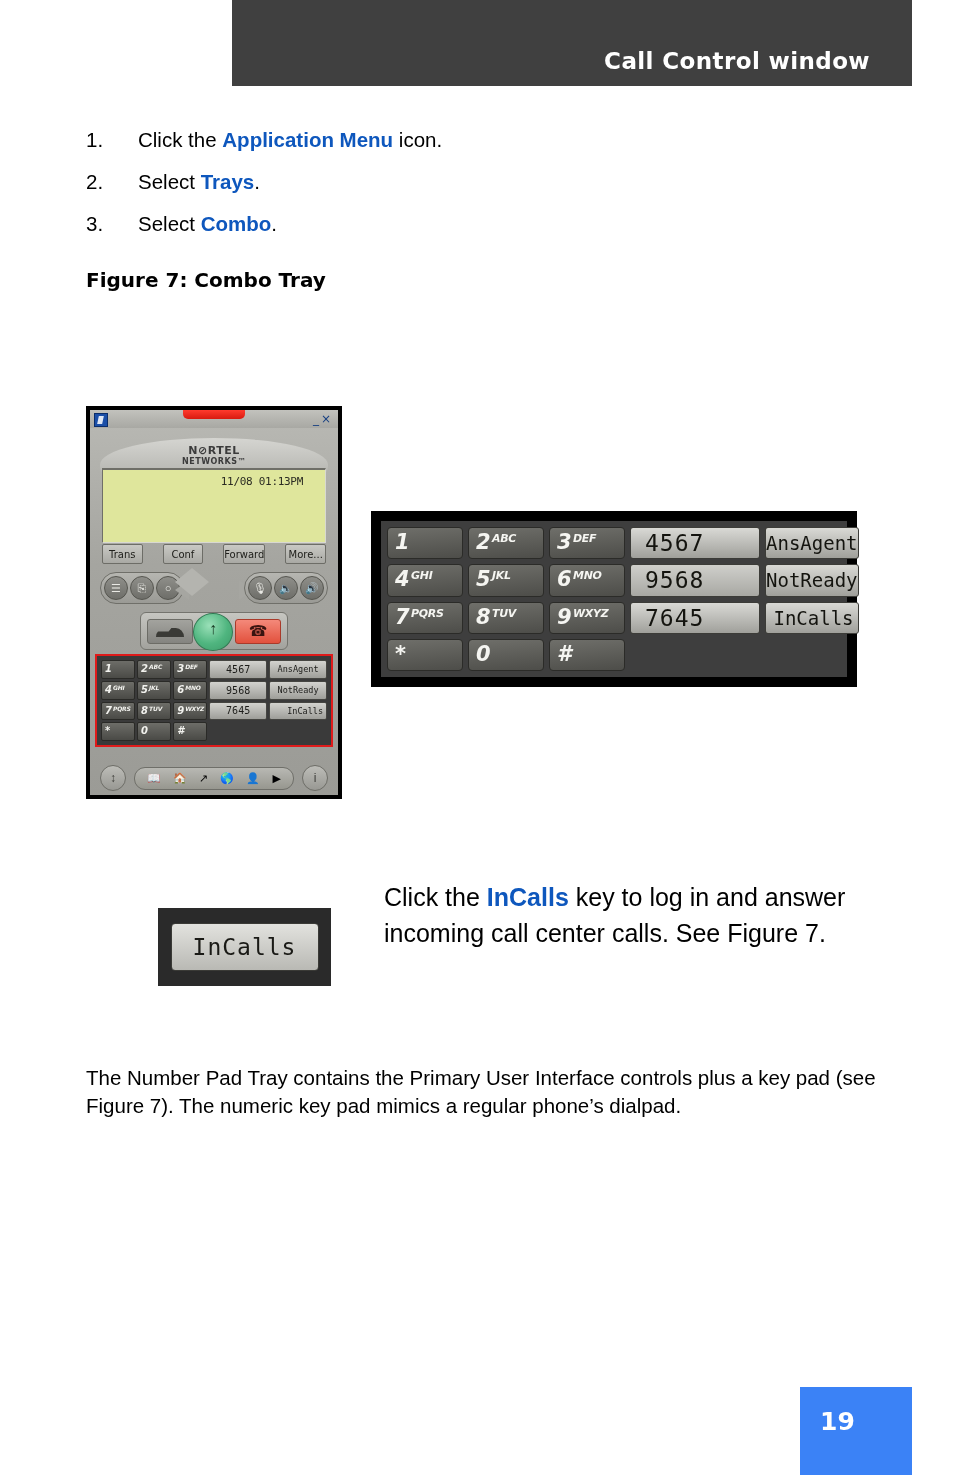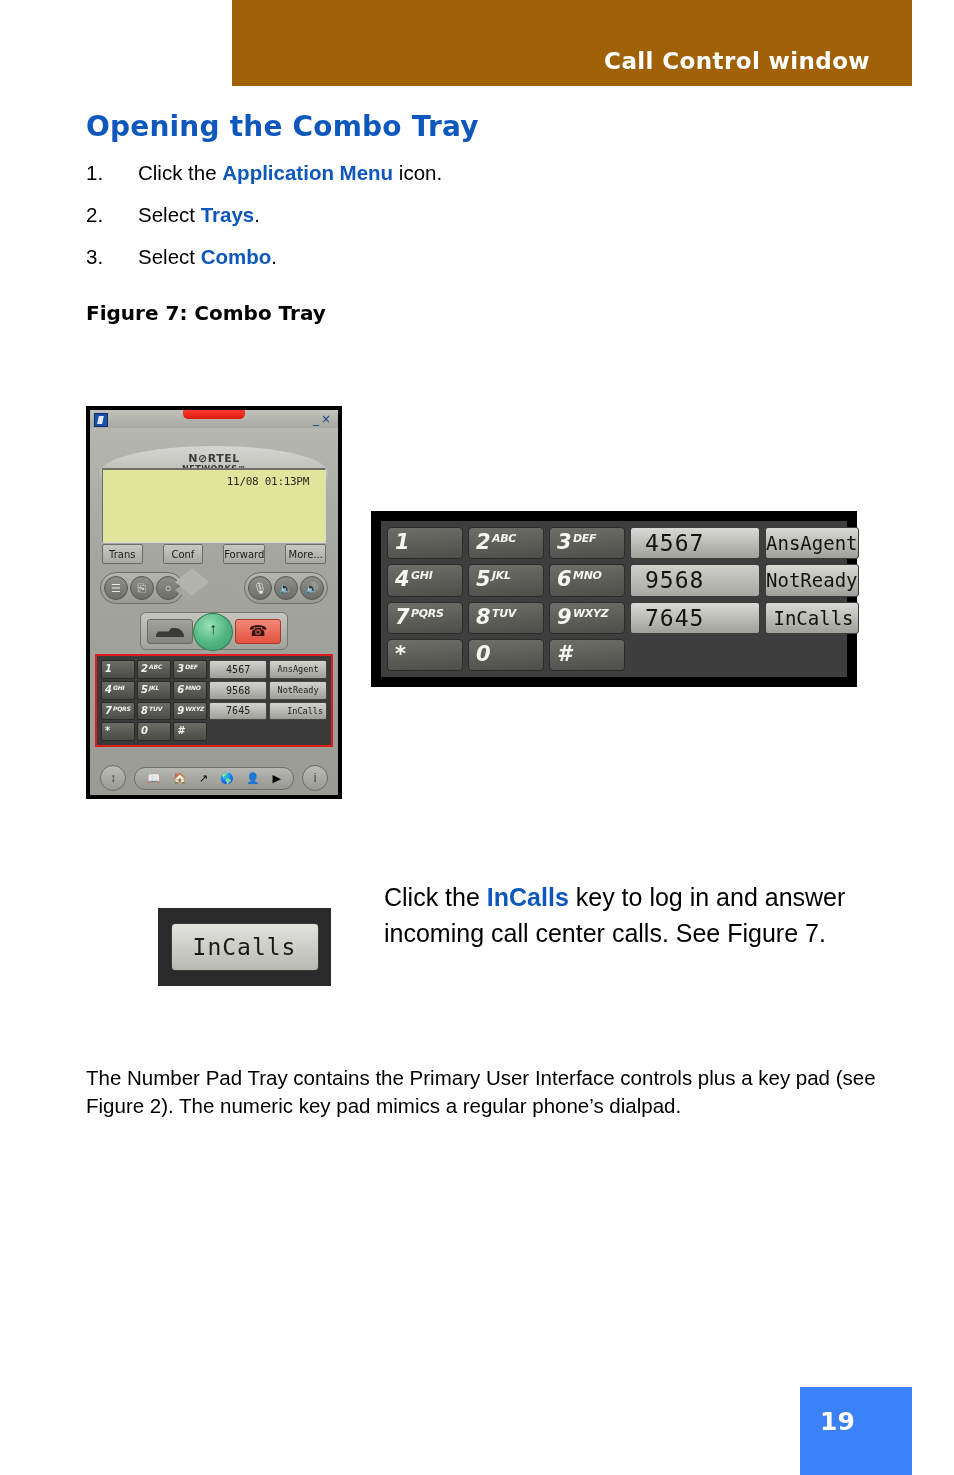--- a/index.html
+++ b/index.html
@@ -15,21 +15,21 @@
     overflow: hidden;
   }
 
   
   .header-band {
     position: absolute;
     left: 232px;
     top: 0;
     width: 680px;
     height: 86px;
-    background: #a16207;
+    background: #404040;
   }
   .header-title {
     position: absolute;
     right: 42px;
     bottom: 12px;
     color: #ffffff;
     font-size: 23px;
     font-weight: bold;
     letter-spacing: 0.4px;
     font-family: "DejaVu Sans", sans-serif;
@@ -138,21 +138,21 @@
     right: 5px; top: 2px;
     font-size: 12px;
     color: #163f82;
     font-family: "DejaVu Sans", sans-serif;
     letter-spacing: 2px;
   }
   .win-btn { cursor: default; }
 
   .brand-arc {
     position: absolute;
-    left: 10px; top: 36px; right: 10px;
+    left: 10px; top: 28px; right: 10px;
     height: 38px;
     background: linear-gradient(180deg,#d5d5d1 0%, #b5b5b0 100%);
     border-radius: 50% 50% 8px 8px / 70% 70% 10px 10px;
     text-align: center;
   }
   .brand-name {
     margin-top: 6px;
     font-size: 11px;
     font-weight: bold;
     color: #3b3b3b;
@@ -172,21 +172,21 @@
     left: 12px; top: 58px; right: 12px;
     height: 72px;
     background: #dfe69c;
     border-top: 2px solid #6f6f68;
     border-left: 1px solid #6f6f68;
     border-right: 1px solid #d8d8d2;
     border-bottom: 1px solid #d8d8d2;
   }
   .lcd-time {
     position: absolute;
-    right: 16px; top: 5px;
+    right: 22px; top: 5px;
     font-size: 11px;
     color: #2b2b22;
     font-family: "DejaVu Sans Mono", monospace;
     letter-spacing: -0.3px;
   }
 
   .softkeys {
     position: absolute;
     left: 12px; top: 134px; right: 12px;
     height: 20px;
@@ -541,21 +541,20 @@
   }
 </style>
 </head>
 <body>
 
 <div class="header-band">
   <div class="header-title">Call Control window</div>
 </div>
 
 <div class="content">
-  <h1 class="section-title">Opening the Combo Tray</h1>
   <ul class="steps">
     <li>
       <span class="num">1.</span><span>Click the </span><b class="blue">Application Menu</b><span> icon.</span>
     </li>
     <li>
       <span class="num">2.</span><span>Select </span><b class="blue">Trays</b><span>.</span>
     </li>
     <li>
       <span class="num">3.</span><span>Select </span><b class="blue">Combo</b><span>.</span>
     </li>
@@ -768,18 +767,18 @@
 </div>
 
 <div class="incalls-box">
   <div class="incalls-btn">InCalls</div>
 </div>
 <div class="incalls-text">
   <span>Click the </span><b class="blue">InCalls</b><span> key to log in and answer incoming call center calls. See Figure 7.</span>
 </div>
 
 <div class="section2">
-  <p class="para">The Number Pad Tray contains the Primary User Interface controls plus a key pad (see Figure 2). The numeric key pad mimics a regular phone’s dialpad.</p>
+  <p class="para">The Number Pad Tray contains the Primary User Interface controls plus a key pad (see Figure 7). The numeric key pad mimics a regular phone’s dialpad.</p>
 </div>
 
 <div class="page-block">
   <div class="page-num">19</div>
 </div>
 
 </body></html>

